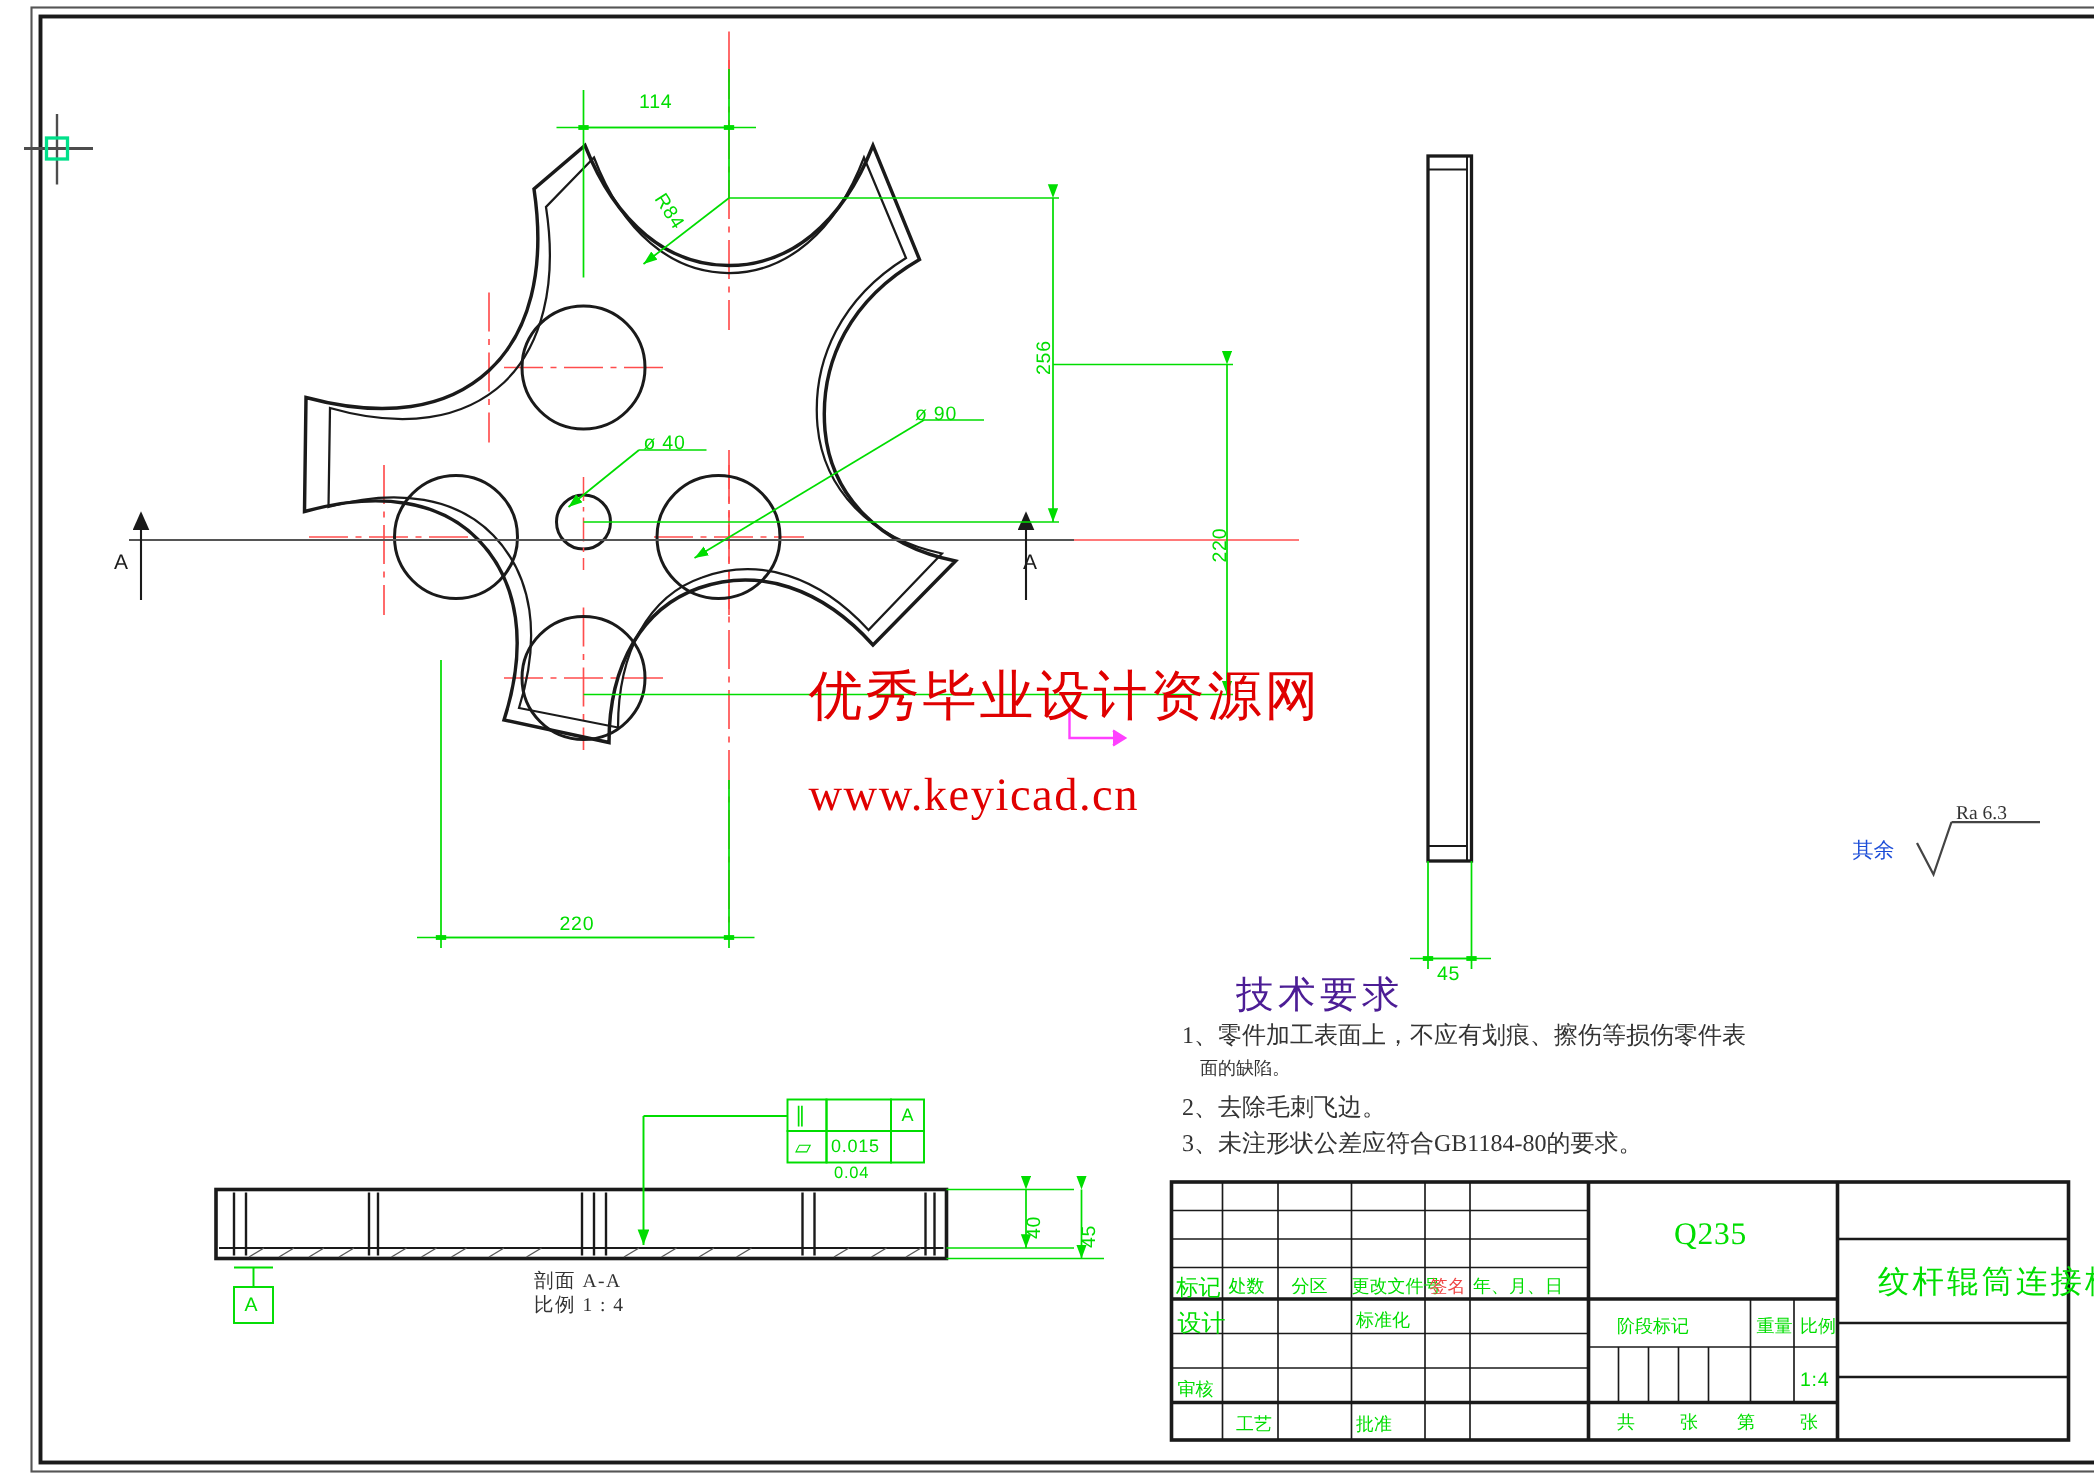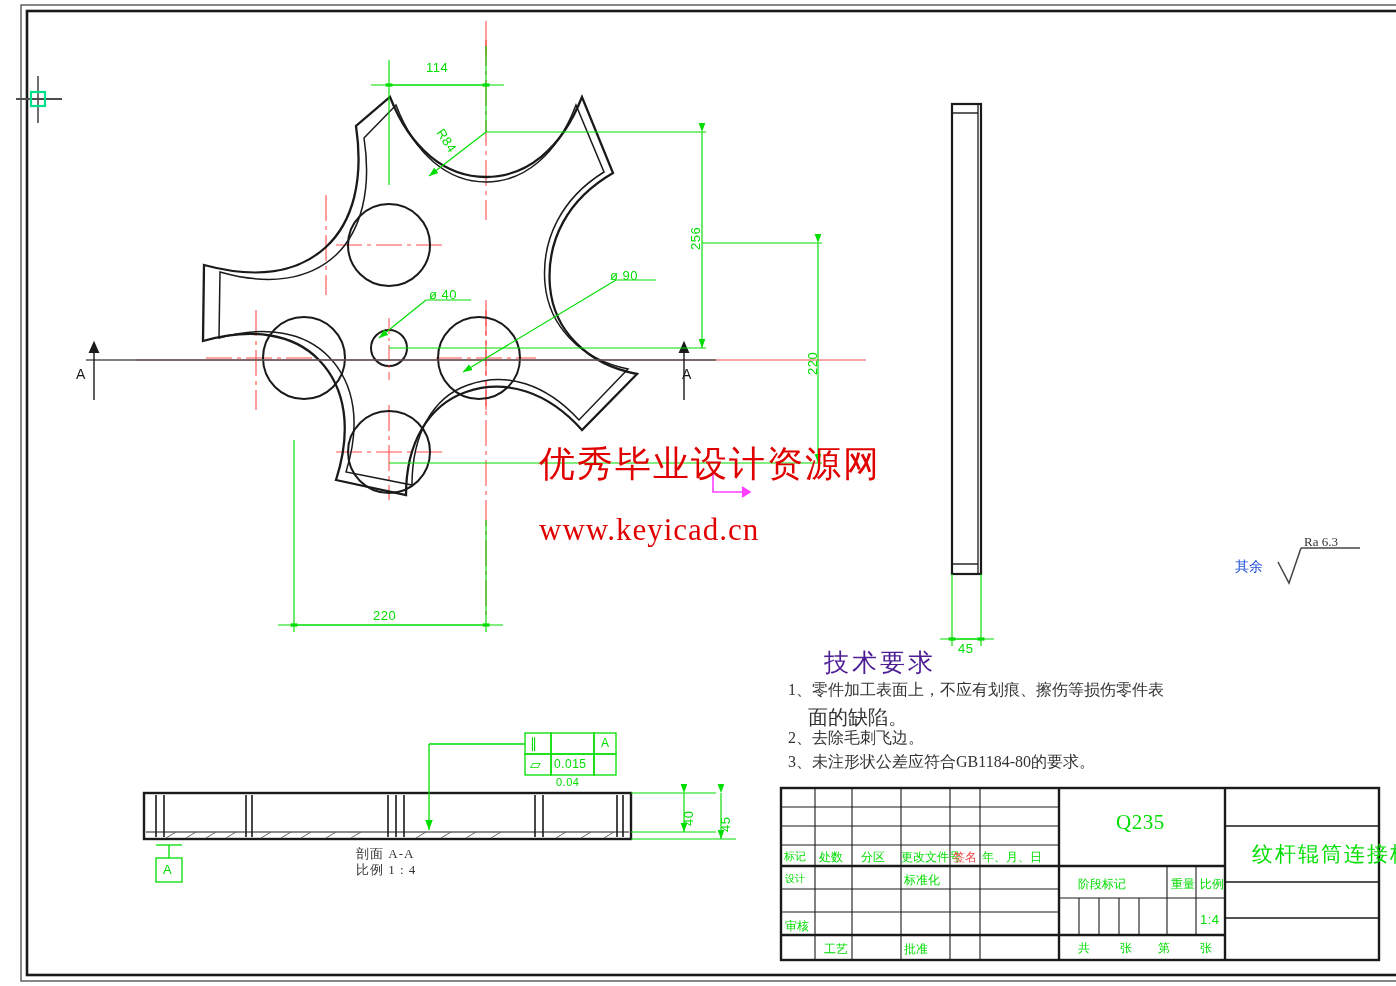--- a/index.html
+++ b/index.html
@@ -296,21 +296,21 @@
 <div class="lbl k" style="left:60px;top:366px;font-size:14px;">A</div>
 <div class="lbl k" style="left:666px;top:366px;font-size:14px;">A</div>
 
 <div class="lbl dimtxt" style="left:942px;top:641px;">45</div>
 
 <div class="lbl cn" style="left:1219px;top:558px;font-size:14px;color:#1d4ed8;">其余</div>
 <div class="lbl" style="left:1288px;top:534px;font-size:13px;color:#333;font-family:'Liberation Serif',serif;">Ra  6.3</div>
 
 <div class="lbl cn" style="left:808px;top:646px;font-size:25px;color:#4c1d95;letter-spacing:3px;">技术要求</div>
 <div class="lbl cn" style="left:772px;top:680px;font-size:16px;color:#333;">1、零件加工表面上，不应有划痕、擦伤等损伤零件表</div>
-<div class="lbl cn" style="left:772px;top:704px;font-size:20px;color:#333;">　面的缺陷。</div>
+<div class="lbl cn" style="left:772px;top:704px;font-size:12px;color:#333;">　面的缺陷。</div>
 <div class="lbl cn" style="left:772px;top:728px;font-size:16px;color:#333;">2、去除毛刺飞边。</div>
 <div class="lbl cn" style="left:772px;top:752px;font-size:16px;color:#333;">3、未注形状公差应符合GB1184-80的要求。</div>
 
 <div class="lbl cn" style="left:340px;top:845px;font-size:13px;color:#333;letter-spacing:1px;">剖面  A-A</div>
 <div class="lbl cn" style="left:340px;top:861px;font-size:13px;color:#333;letter-spacing:1px;">比例  1 : 4</div>
 <div class="lbl dimtxt" style="left:147px;top:862px;">A</div>
 <div class="lbl dimtxt vert" style="left:665px;top:826px;">40</div>
 <div class="lbl dimtxt vert" style="left:702px;top:832px;">45</div>
 
 <div class="lbl dimtxt" style="left:514px;top:735px;font-size:14px;">∥</div>
@@ -318,28 +318,28 @@
 <div class="lbl dimtxt" style="left:585px;top:736px;font-size:12px;">A</div>
 <div class="lbl dimtxt" style="left:514px;top:756px;font-size:14px;">▱</div>
 <div class="lbl dimtxt" style="left:538px;top:757px;font-size:12px;">0.015</div>
 
 <div class="lbl cn" style="left:523px;top:440px;font-size:36px;color:#e00000;letter-spacing:2px;">优秀毕业设计资源网</div>
 <div class="lbl" style="left:523px;top:512px;font-size:31px;color:#e00000;font-family:'Liberation Serif',serif;letter-spacing:1px;">www.keyicad.cn</div>
 
 <div class="lbl dimtxt" style="left:1100px;top:810px;font-size:21px;font-family:'Liberation Serif',serif;">Q235</div>
 <div class="lbl cn" style="left:1236px;top:840px;font-size:21px;color:#00dd00;letter-spacing:2px;">纹杆辊筒连接板</div>
 
-<div class="lbl cn" style="left:768px;top:849px;font-size:11px;color:#00dd00;">标记</div>
+<div class="lbl cn" style="left:768px;top:849px;font-size:15px;color:#00dd00;">标记</div>
 <div class="lbl cn" style="left:803px;top:849px;font-size:12px;color:#00dd00;">处数</div>
 <div class="lbl cn" style="left:845px;top:849px;font-size:12px;color:#00dd00;">分区</div>
 <div class="lbl cn" style="left:885px;top:849px;font-size:12px;color:#00dd00;">更改文件号</div>
 <div class="lbl cn" style="left:937px;top:849px;font-size:12px;color:#ef4444;">签名</div>
 <div class="lbl cn" style="left:966px;top:849px;font-size:12px;color:#00dd00;">年、月、日</div>
 
-<div class="lbl cn" style="left:769px;top:872px;font-size:10px;color:#00dd00;text-align:right;">设计</div>
+<div class="lbl cn" style="left:769px;top:872px;font-size:16px;color:#00dd00;text-align:right;">设计</div>
 <div class="lbl cn" style="left:888px;top:872px;font-size:12px;color:#00dd00;">标准化</div>
 <div class="lbl cn" style="left:769px;top:918px;font-size:12px;color:#00dd00;">审核</div>
 <div class="lbl cn" style="left:769px;top:941px;font-size:12px;color:#00dd00;margin-left:39px;">工艺</div>
 <div class="lbl cn" style="left:888px;top:941px;font-size:12px;color:#00dd00;">批准</div>
 
 <div class="lbl cn" style="left:1062px;top:876px;font-size:12px;color:#00dd00;text-align:right;">阶段标记</div>
 <div class="lbl cn" style="left:1155px;top:876px;font-size:12px;color:#00dd00;">重量</div>
 <div class="lbl cn" style="left:1184px;top:876px;font-size:12px;color:#00dd00;">比例</div>
 <div class="lbl dimtxt" style="left:1184px;top:912px;font-size:13px;">1:4</div>
 

